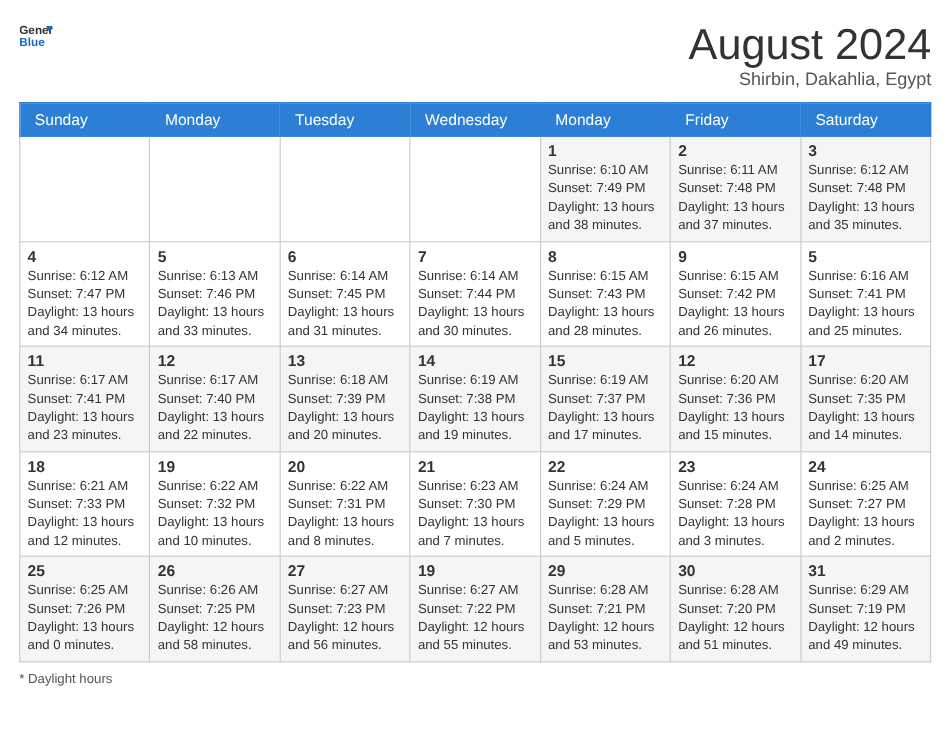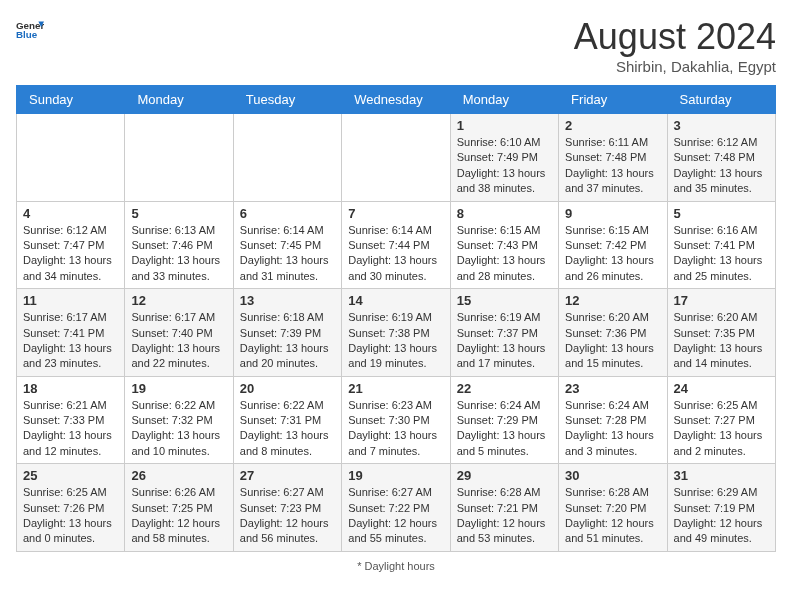--- a/index.html
+++ b/index.html
@@ -83,21 +83,21 @@
       line-height: 1.4;
       font-size: 11px;
     }
     .empty-cell {
       background: #fff !important;
     }
     .footer-note {
       margin-top: 8px;
       font-size: 11px;
       color: #555;
-      text-align: center;
+      text-align: left;
     }
   </style>
 </head>
 <body>
 
 <div class="header">
   <div class="logo">
     <svg class="logo-icon" viewBox="0 0 40 40" xmlns="http://www.w3.org/2000/svg">
       <text y="18" font-size="14" font-weight="bold" fill="#333">General</text>
       <text y="32" font-size="14" font-weight="bold" fill="#1a6bbf">Blue</text>

